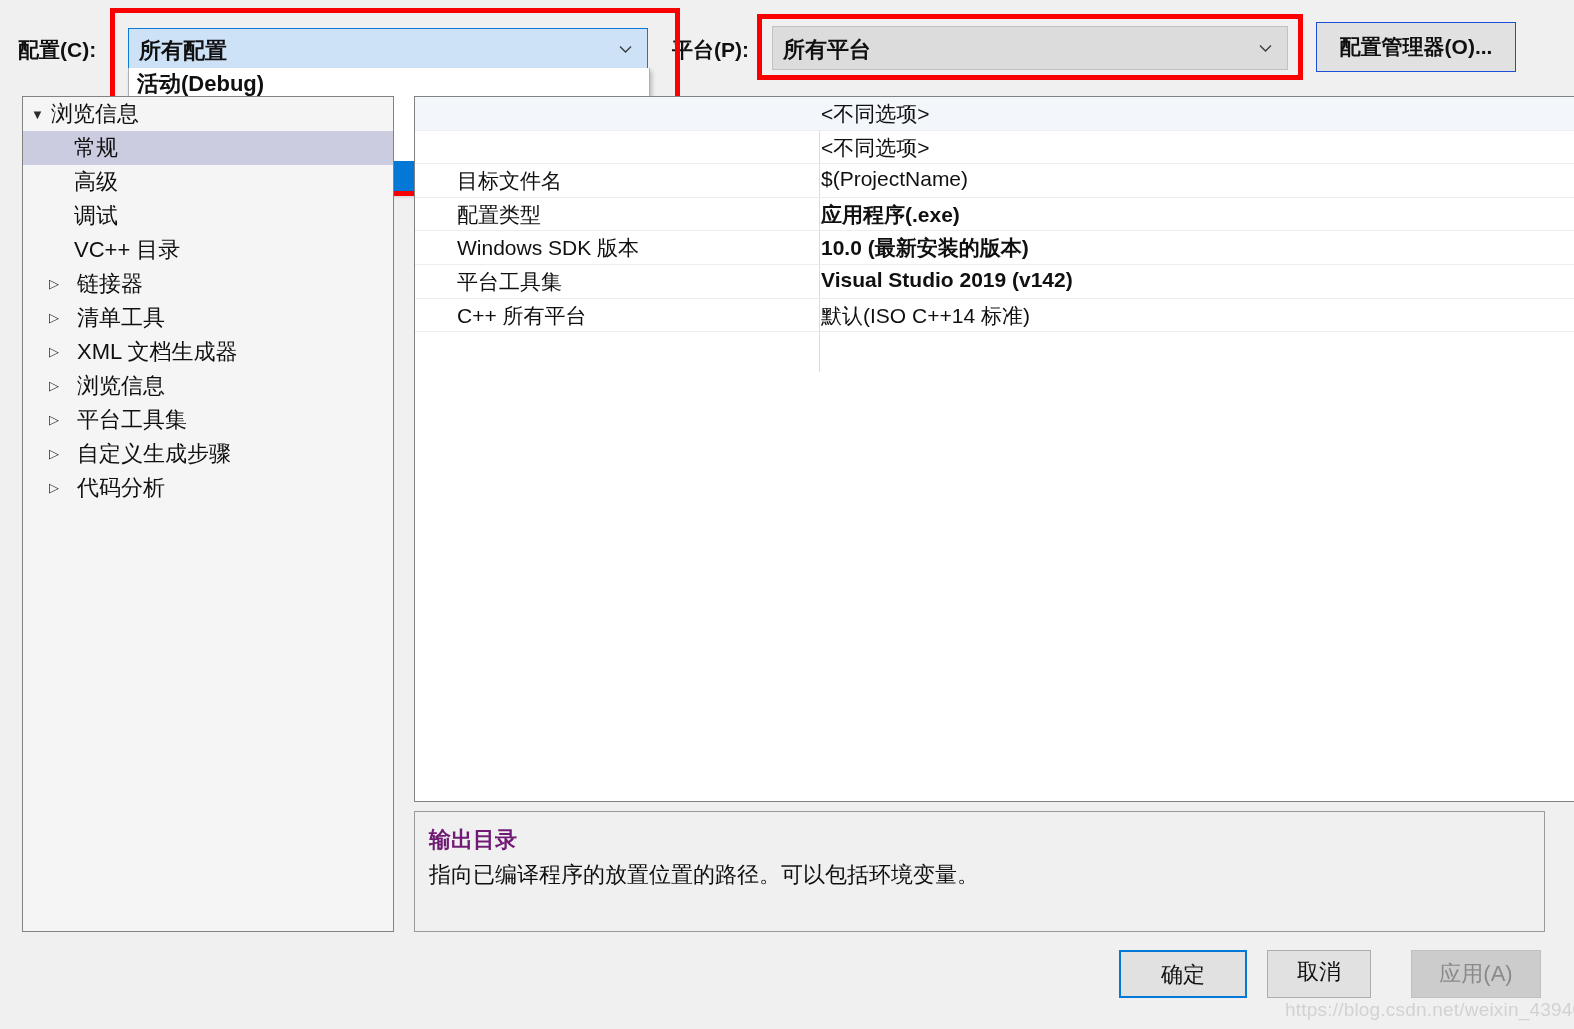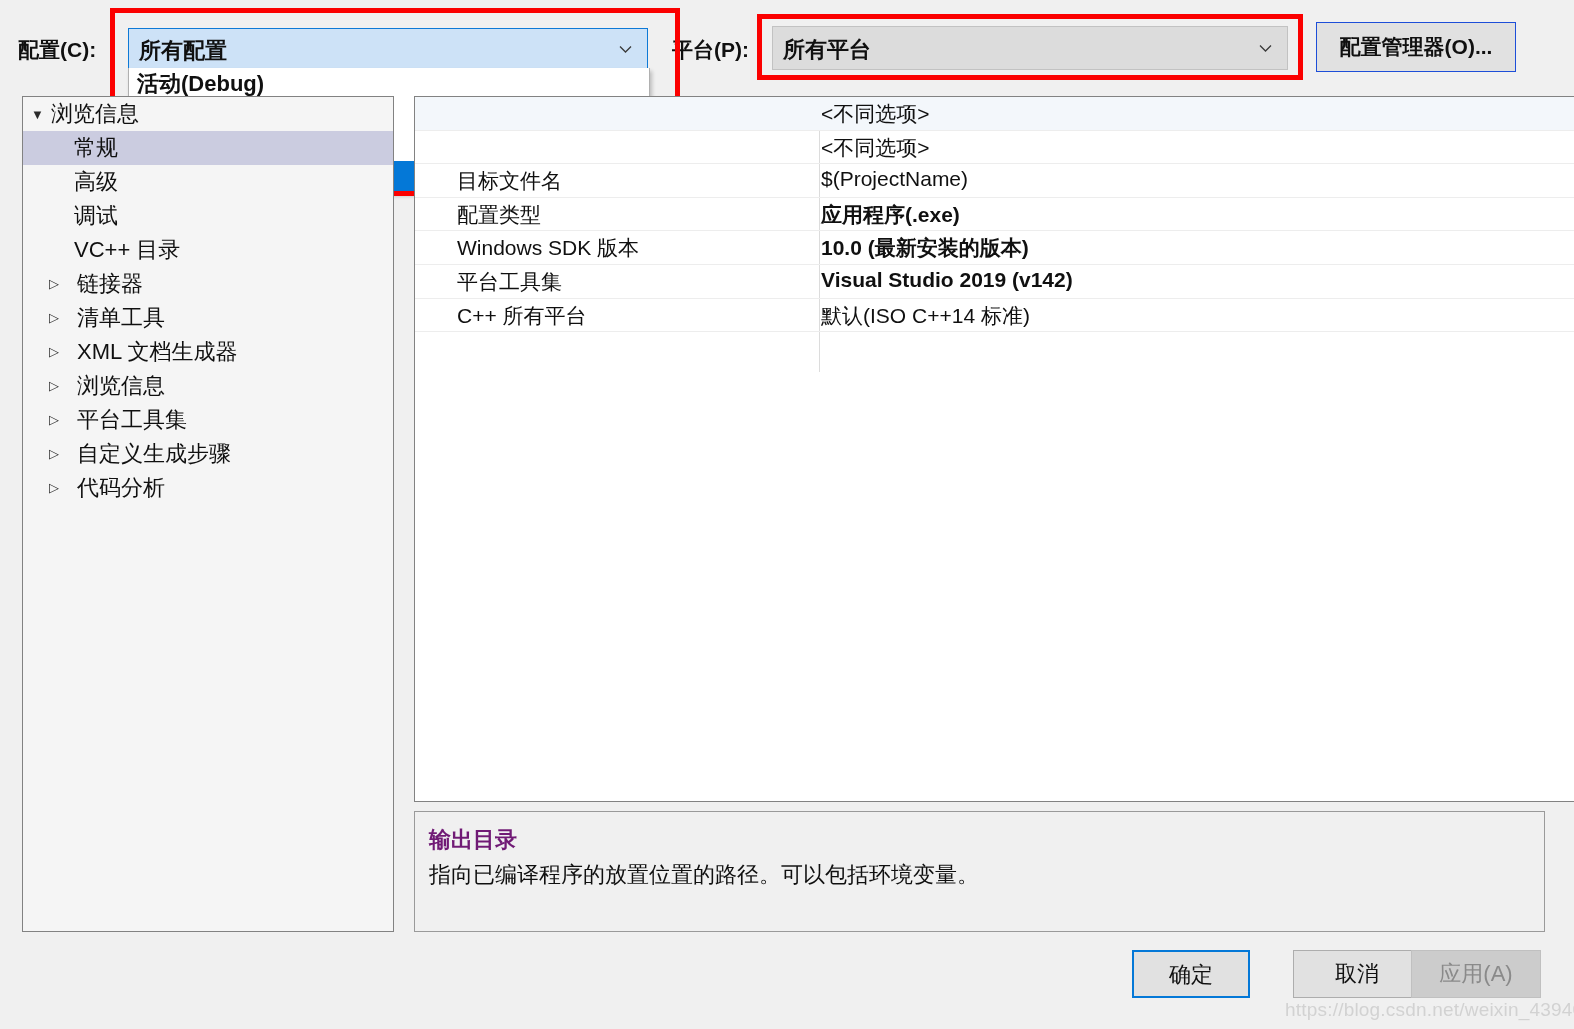--- a/index.html
+++ b/index.html
@@ -231,25 +231,24 @@
     background: #e1e1e1;
     border: 1px solid #adadad;
     box-sizing: border-box;
     font-size: 22px;
     color: #101010;
     line-height: 46px;
     text-align: center;
     cursor: default;
   }
   #ok-btn {
-    left: 1119px; top: 950px; width: 118px;
+    left: 1119px; top: 950px; width: 128px;
     border: 2px solid #0478d7;
-    margin-left: 13px;
-  }
-  #cancel-btn { left: 1293px; top: 950px; width: 128px; }
+  }
+  #cancel-btn { left: 1267px; top: 950px; width: 104px; font-family: Liberation Mono, monospace; }
   #apply-btn {
     left: 1411px; top: 950px; width: 130px;
     background: #cccccc;
     border-color: #c0c0c0;
     color: #8a8a8a;
   }
 
   
   #watermark {
     position: absolute;

